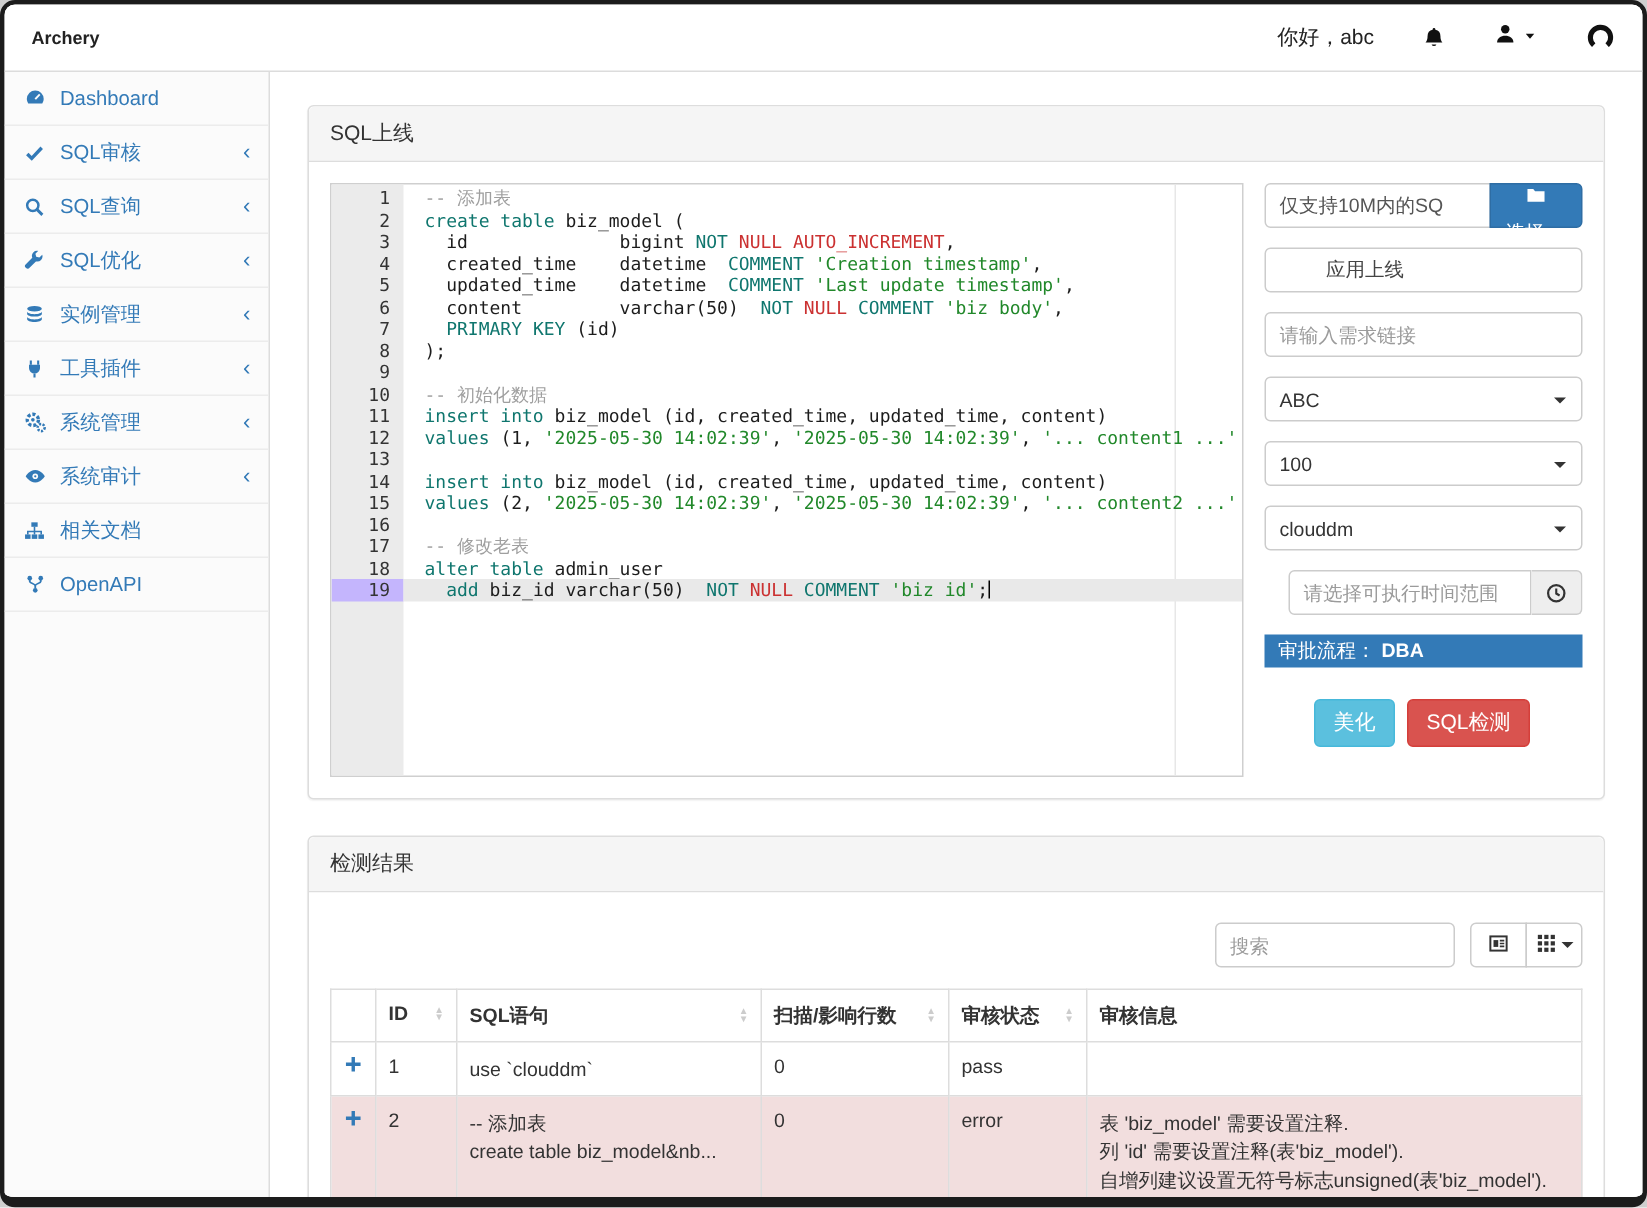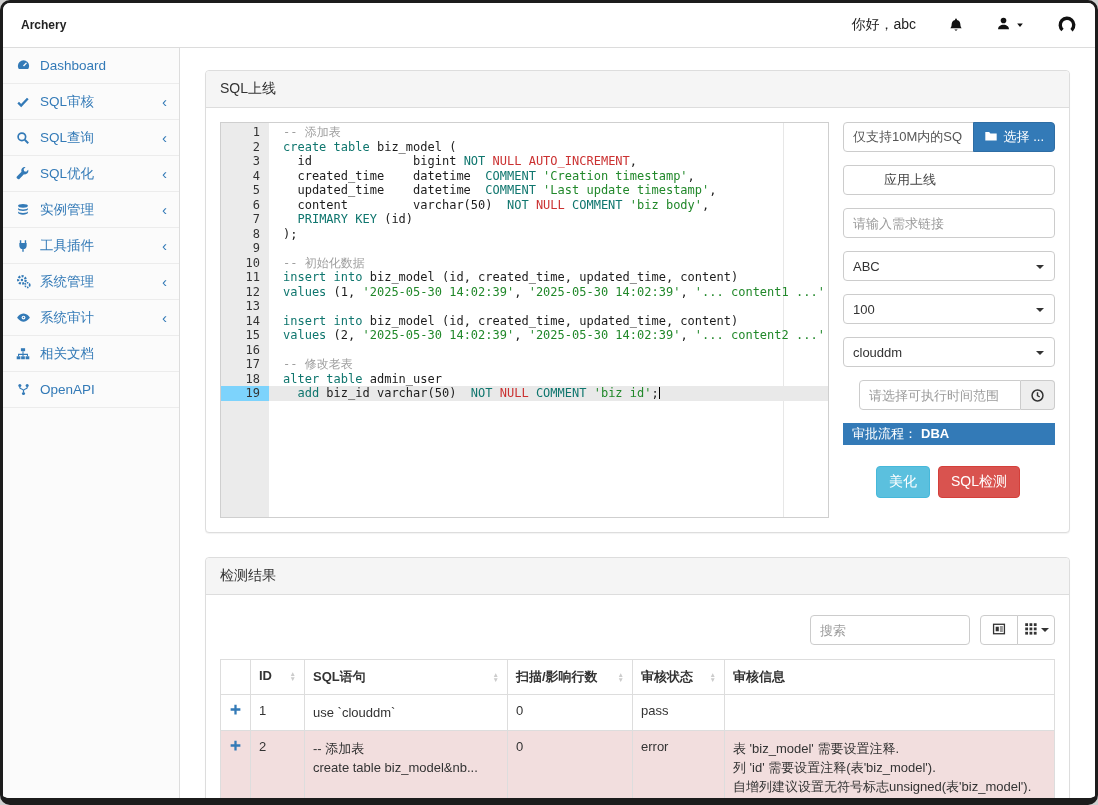--- a/index.html
+++ b/index.html
@@ -26,36 +26,36 @@
   .panel{border:1px solid #ddd;border-radius:4px;box-shadow:0 1px 1px rgba(0,0,0,.05);background:#fff;}
   .panel-head{background:#f5f5f5;border-bottom:1px solid #ddd;padding:9px 14px;font-size:14px;color:#333;border-radius:4px 4px 0 0;}
   .panel-body{padding:14px;}
   .panel-result{margin-top:24px;}
 
   
   .sql-row{display:flex;gap:14px;}
   .editor{flex:1;border:1px solid #cfcfcf;height:394px;display:flex;font-family:"DejaVu Sans Mono",monospace;font-size:12px;line-height:14.5px;overflow:hidden;background:#fff;}
   .gutter{flex:0 0 48px;background:#ebebeb;color:#333;text-align:right;padding-top:2px;}
   .gut-line{padding-right:9px;height:14.5px;}
-  .gut-line.active{background:#7dd3fc;}
+  .gut-line.active{background:#c4b5fd;}
   .codewrap{flex:1;position:relative;padding-top:2px;}
   .ruler{position:absolute;top:0;bottom:0;left:514px;width:1px;background:#e7e7e7;}
   .code-line{position:relative;padding-left:14px;height:14.5px;white-space:pre;color:#1c1c1c;}
   .code-line.active{background:#e9e9e9;}
   .tk-kw{color:#0f766e;} .tk-red{color:#cb3131;} .tk-str{color:#21882a;} .tk-com{color:#9f9f9f;} .tk-pl{color:#1c1c1c;}
   .caret-bar{display:inline-block;width:1px;height:12px;background:#000;vertical-align:-2px;}
 
   
   .controls{width:212px;flex:0 0 212px;}
   .ctl{margin-bottom:13px;}
   .input{height:30px;border:1px solid #ccc;border-radius:4px;width:100%;box-sizing:border-box;padding:0 9px;font-size:13px;color:#555;background:#fff;font-family:inherit;outline:none;}
   .input::placeholder{color:#9b9b9b;}
   .file-group{display:flex;}
   .file-input{flex:1;border-radius:4px 0 0 4px;min-width:0;}
-  .btn-file{background:#337ab7;color:#fff;border:1px solid #2e6da4;border-radius:0 4px 4px 0;font-size:13px;padding:0 10px;display:flex;align-items:center;gap:6px;height:30px;cursor:pointer;margin-left:-1px;font-family:inherit;white-space:nowrap;}
+  .btn-file{background:#337ab7;color:#fff;border:1px solid #2e6da4;border-radius:0 4px 4px 0;font-size:13px;padding:0 10px;display:flex;align-items:center;gap:6px;height:30px;cursor:pointer;margin-left:-1px;font-family:inherit;white-space:nowrap;flex-direction:column;}
   .fakeselect{position:relative;height:30px;border:1px solid #ccc;border-radius:4px;display:flex;align-items:center;padding:0 9px;font-size:13px;color:#333;cursor:pointer;background:#fff;box-sizing:border-box;}
   .fakeselect::after{content:"";position:absolute;right:10px;top:13px;border:4px solid transparent;border-top-color:#333;}
   .dt-group{display:flex;}
   .dt-input{flex:1;border-radius:4px 0 0 4px;min-width:0;margin-left:16px;}
   .dt-addon{width:34px;background:#eee;border:1px solid #ccc;border-left:0;border-radius:0 4px 4px 0;display:flex;align-items:center;justify-content:center;cursor:pointer;color:#333;box-sizing:border-box;}
   .approval{background:#337ab7;color:#fff;font-size:13px;padding:2px 9px;line-height:18px;}
   .approval b{margin-left:4px;}
   .btn-row{display:flex;gap:8px;margin-top:21px;margin-left:33px;}
   .btn{border-radius:4px;color:#fff;font-size:14px;padding:6px 12px;cursor:pointer;font-family:inherit;}
   .btn-info{background:#5bc0de;border:1px solid #46b8da;}

